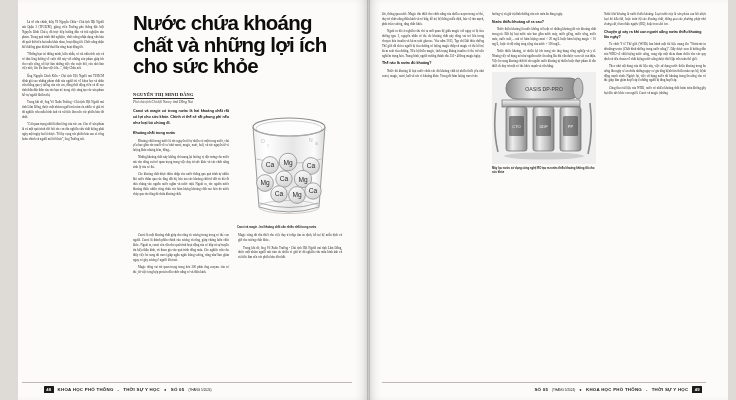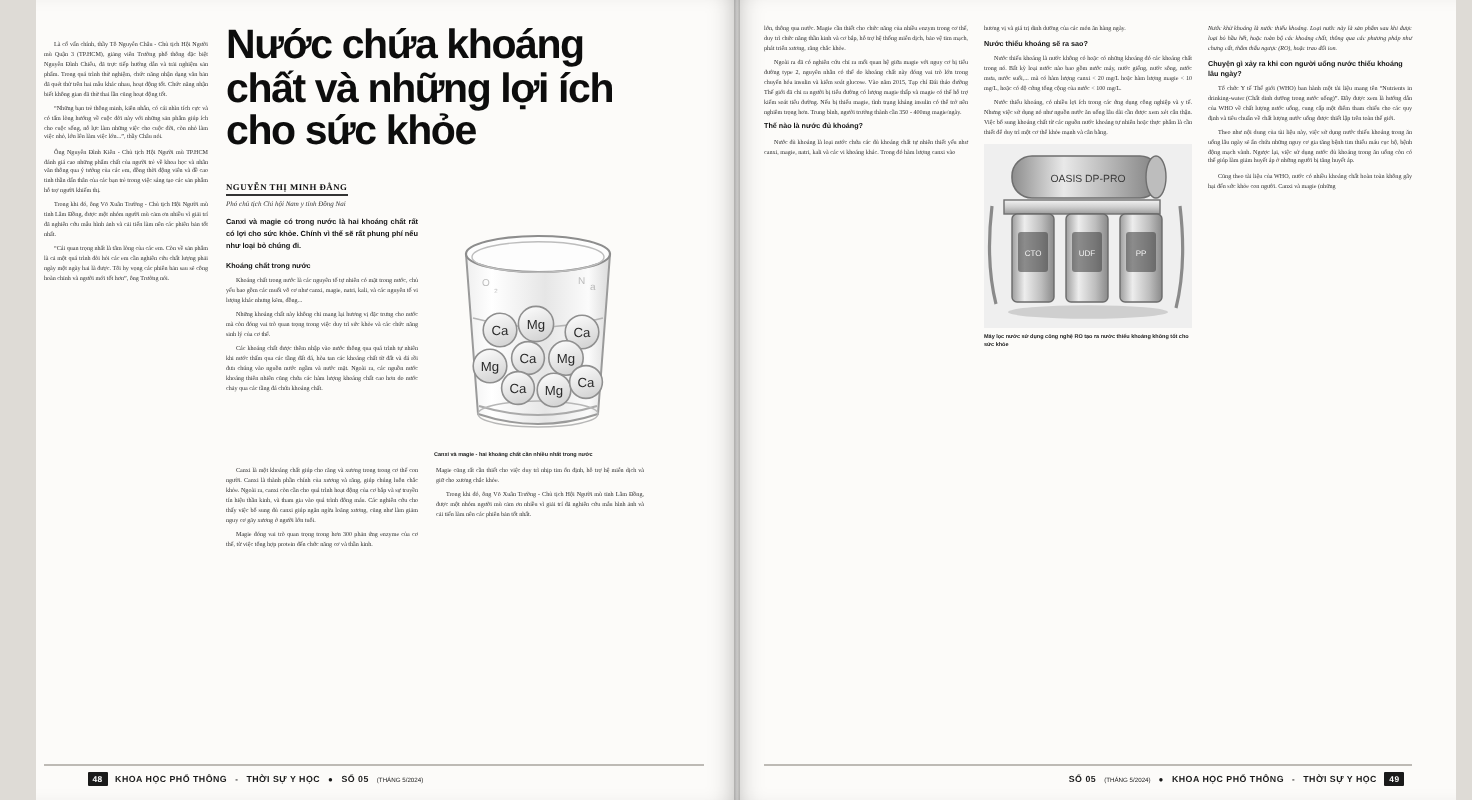--- a/index.html
+++ b/index.html
@@ -55,21 +55,21 @@
     line-height:1.35;
     margin:3px 0 2.4px 0;
     color:#111;
     text-indent:0;
     text-align:left;
   }
 
   
   .lp-grid{display:flex;gap:9px;height:352px;}
   .lp-col1{width:82px;padding-top:8px;}
-  .lp-col2{width:210px;}
+  .lp-col2{width:210px;margin-left:20px;}
 
   .headline{
     font-family:"Liberation Sans", sans-serif;
     font-weight:bold;
     font-size:20.5px;
     line-height:1.06;
     letter-spacing:-0.7px;
     color:#0d0d0d;
     margin:0 0 5px 0;
   }

